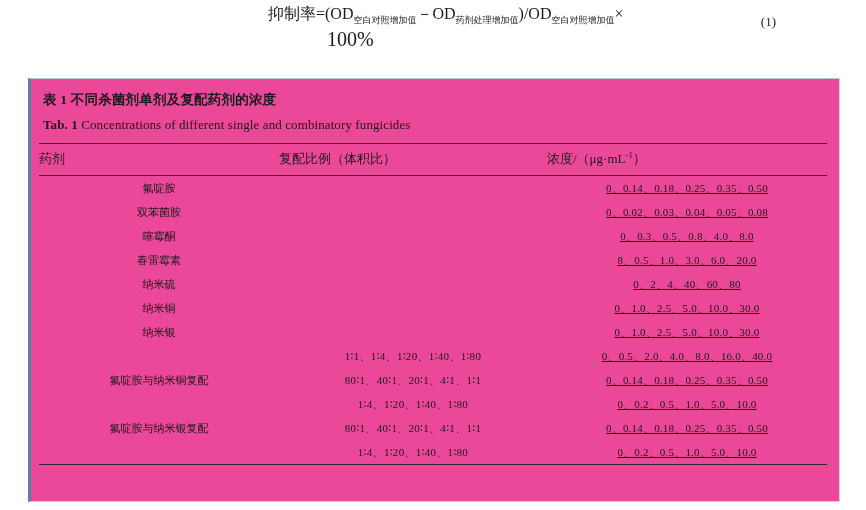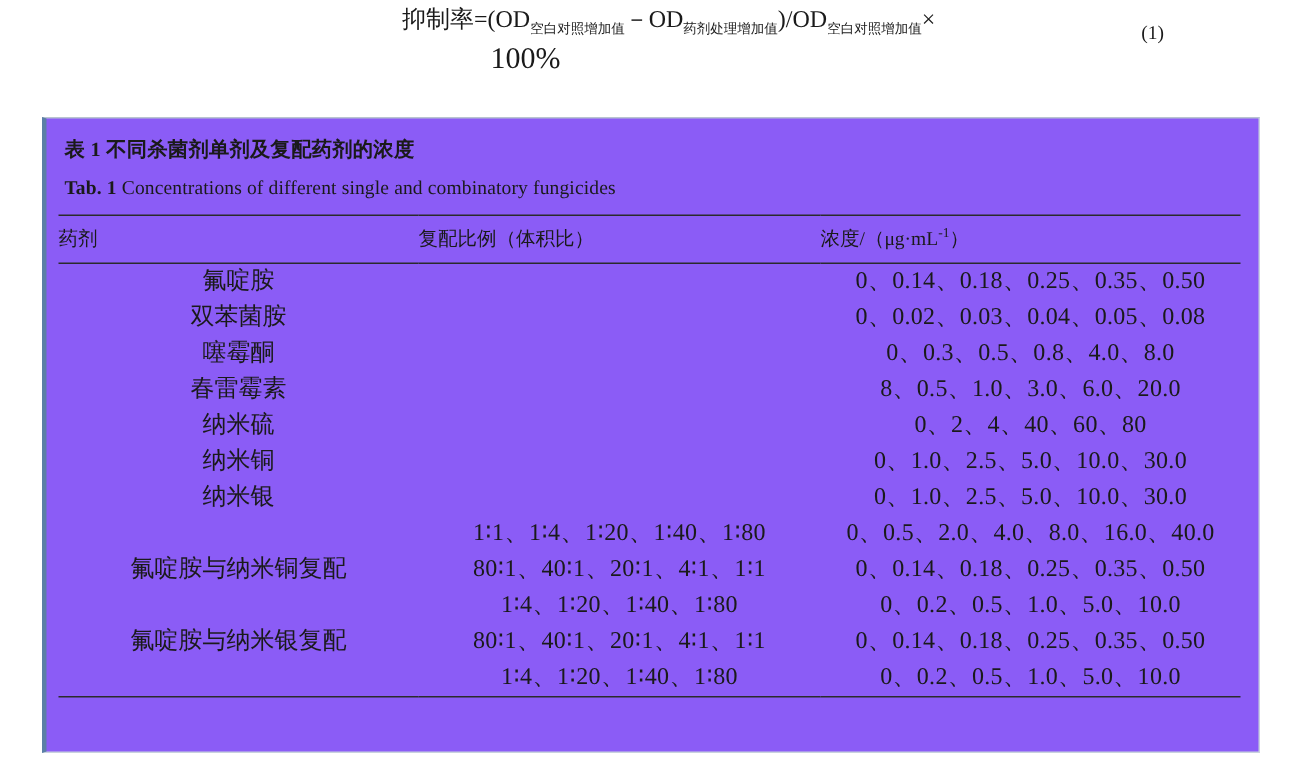--- a/index.html
+++ b/index.html
@@ -52,21 +52,21 @@
     font-size: 13px;
   }
 
   
   .panel {
     position: absolute;
     left: 28px;
     top: 78px;
     width: 812px;
     height: 424px;
-    background: #8b5cf6;
+    background: #ec4899;
     border-top: 1px solid #b8c4d0;
     border-left: 3px solid #5b7fa6;
     border-right: 1px solid #c9d3de;
     border-bottom: 1px solid #c9d3de;
     box-sizing: border-box;
   }
 
   .tbl-title-cn {
     position: absolute;
     left: 12px;
@@ -98,33 +98,33 @@
     font-weight: normal;
     font-size: 13px;
     padding: 6px 0 7px 0;
     border-top: 1.4px solid #2b2b2b;
     border-bottom: 0.9px solid #2b2b2b;
     text-align: left;
   }
   table.data tbody td {
     padding: 4px 0 4px 0;
     text-align: center;
-    font-size: 16px;
+    font-size: 11px;
     line-height: 16px;
   }
   table.data tbody tr.last td {
     border-bottom: 1.4px solid #2b2b2b;
   }
   .col-agent { width: 240px; }
   .col-ratio { width: 268px; }
   .col-conc  { width: 280px; }
 
   td.agent { text-align: center; }
   td.ratio { text-align: center; letter-spacing: 0.3px; }
-  td.conc  { text-align: center; letter-spacing: 0.2px; }
+  td.conc  { text-align: center; letter-spacing: 0.2px; text-decoration: underline; }
 
   .sup {
     font-size: 9px;
     vertical-align: super;
   }
 </style>
 </head>
 <body>
 
 <div class="formula-block">

